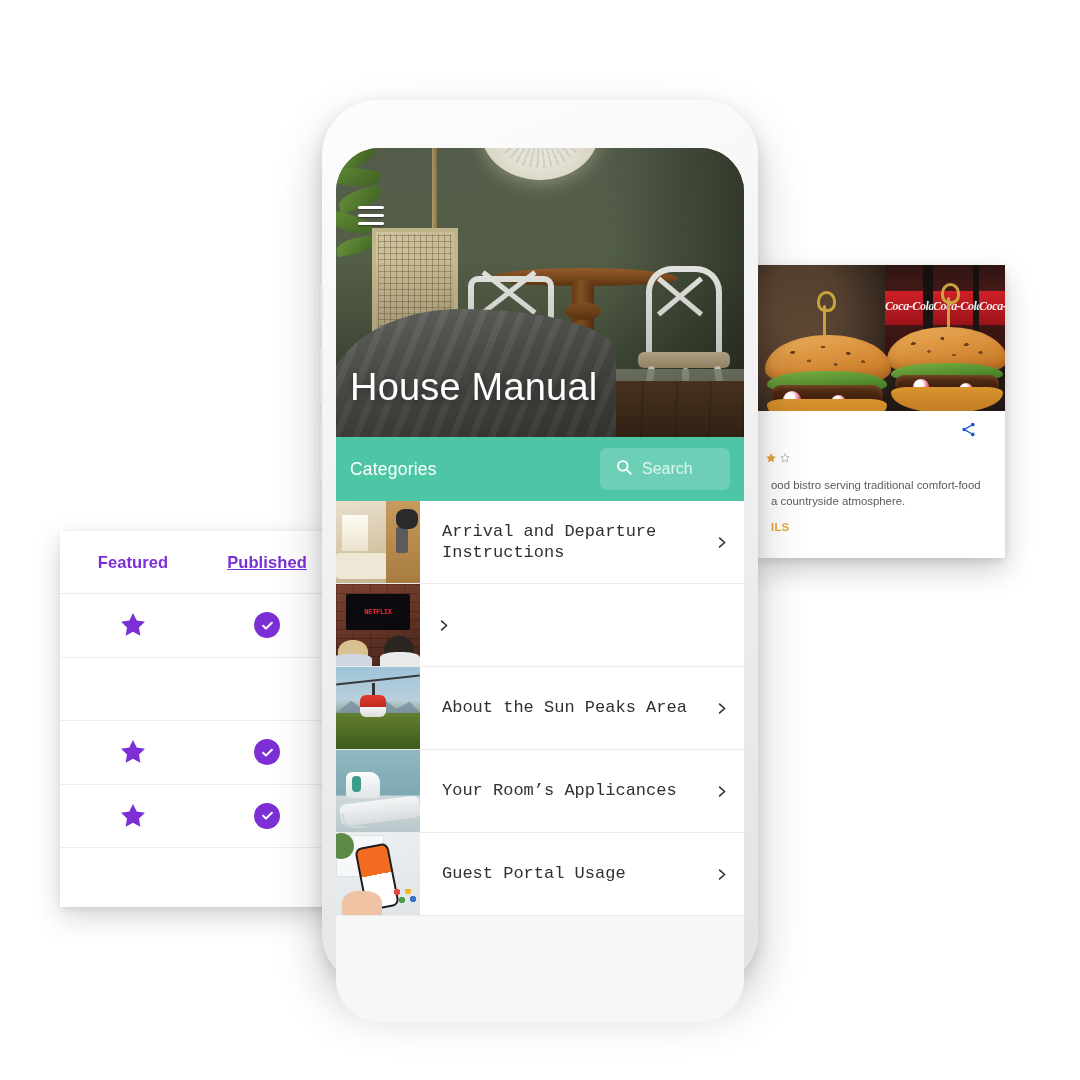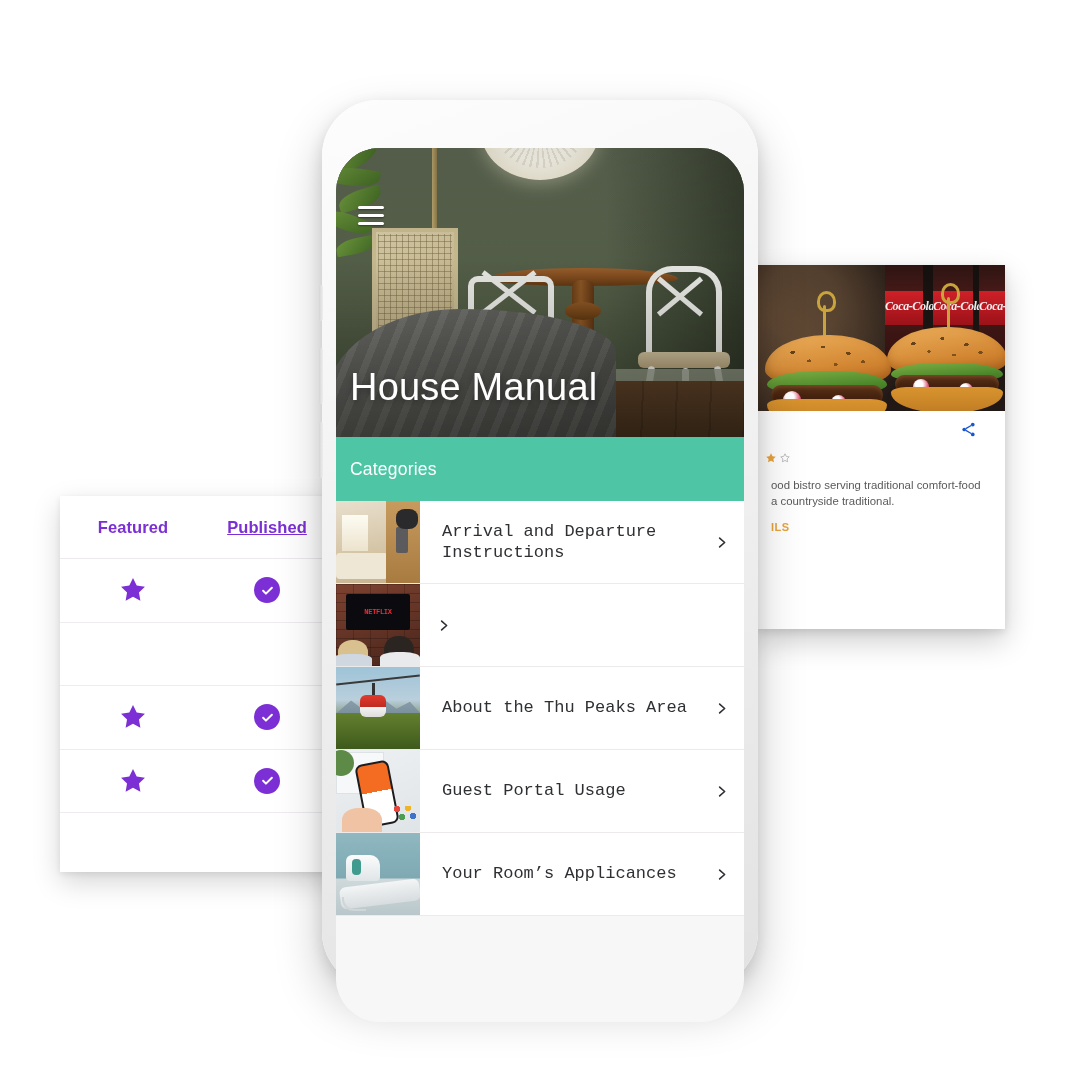--- a/index.html
+++ b/index.html
@@ -7,21 +7,21 @@
     width:1080px;height:1080px;
     background:#ffffff;
     font-family:"Liberation Sans", sans-serif;
     overflow:hidden;
     position:relative;
   }
   .stage{position:absolute;inset:0;}
 
   
   .table-card{
-    position:absolute;left:60px;top:496px;width:285px;height:376px;
+    position:absolute;left:60px;top:531px;width:285px;height:376px;
     background:#ffffff;
     box-shadow:0 10px 26px rgba(0,0,0,.17), 0 2px 6px rgba(0,0,0,.08);
     overflow:hidden;
   }
   .tbl-head{
     height:62px;display:flex;align-items:center;
     border-bottom:1px solid #eceaee;
   }
   .tbl-head .th{
     font-size:16.5px;color:#7b2fd4;font-weight:600;letter-spacing:.1px;
@@ -38,21 +38,21 @@
     width:30px;height:30px;display:block;
   }
   .check-badge{
     width:26px;height:26px;border-radius:50%;
     background:#7b2fd4;display:flex;align-items:center;justify-content:center;
   }
   .check-badge svg{display:block;}
 
   
   .resto-card{
-    position:absolute;left:757px;top:265px;width:248px;height:364px;
+    position:absolute;left:757px;top:265px;width:248px;height:293px;
     background:#ffffff;
     box-shadow:0 12px 28px rgba(0,0,0,.20), 0 3px 8px rgba(0,0,0,.10);
     overflow:hidden;
   }
   .resto-photo{
     position:relative;height:146px;width:100%;overflow:hidden;
     background:#110d0c;
   }
   
   .rp-bg{position:absolute;inset:0;
@@ -396,21 +396,21 @@
           <svg width="12" height="12" viewBox="0 0 24 24">
               <path fill="#e8a33d" d="M12 2.4l2.95 5.98 6.6.96-4.78 4.66 1.13 6.57L12 17.47l-5.9 3.1 1.13-6.57L2.45 9.34l6.6-.96z"></path>
             </svg>
           <svg width="12" height="12" viewBox="0 0 24 24">
               <path fill="none" stroke="#b8b8b8" stroke-width="1.8" d="M12 3.6l2.6 5.27 5.82.85-4.21 4.1 1 5.79L12 16.88l-5.21 2.73 1-5.79-4.21-4.1 5.82-.85z"></path>
             </svg>
         </div>
       </div>
       <div class="resto-desc">
         <div>ood bistro serving traditional comfort-food</div>
-        <div>a countryside traditional.</div>
+        <div>a countryside atmosphere.</div>
       </div>
       <div class="resto-cta">ILS</div>
     </div>
   </div>
 
   <div class="phone">
     <div class="phone-btn pb1"></div>
     <div class="phone-btn pb2"></div>
     <div class="phone-btn pb3"></div>
 
@@ -472,20 +472,29 @@
           <div class="hamburger">
             <span></span>
               <span></span>
               <span></span>
           </div>
           <div class="hero-title">House Manual</div>
         </div>
 
         <div class="cat-bar">
           <div class="cat-title">Categories</div>
+          <div class="search-pill">
+            <span>
+              <svg width="18" height="18" viewBox="0 0 24 24" fill="none" stroke="#ffffff" stroke-width="2.4" stroke-linecap="round">
+                <circle cx="10.5" cy="10.5" r="6.4"></circle>
+                  <path d="M15.4 15.4L21 21"></path>
+              </svg>
+            </span>
+            <span class="search-ph">Search</span>
+          </div>
         </div>
 
         <div class="cat-list">
 
           <div class="cat-row">
             <div class="thumb">
               <div class="t-room">
                   <div class="win"></div>
                   <div class="bed"></div>
                   <div class="door"></div>
@@ -524,21 +533,38 @@
           <div class="cat-row">
             <div class="thumb">
               <div class="t-gond">
                   <div class="mtn"></div>
                   <div class="trees"></div>
                   <div class="cable"></div>
                   <div class="arm"></div>
                   <div class="cab"></div>
                 </div>
             </div>
-            <div class="cat-label">About the Thu Peaks Area</div>
+            <div class="cat-label">About the Sun Peaks Area</div>
+            <div class="chev">
+              <svg width="15" height="15" viewBox="0 0 24 24" fill="none" stroke="#2f3033" stroke-width="2.6" stroke-linecap="round" stroke-linejoin="round">
+                  <path d="M9 5l8 7-8 7"></path>
+                </svg>
+            </div>
+          </div>
+
+          <div class="cat-row">
+            <div class="thumb">
+              <div class="t-iron">
+                  <div class="board"></div>
+                  <div class="body"></div>
+                  <div class="teal"></div>
+                  <div class="cord"></div>
+                </div>
+            </div>
+            <div class="cat-label">Your Room’s Applicances</div>
             <div class="chev">
               <svg width="15" height="15" viewBox="0 0 24 24" fill="none" stroke="#2f3033" stroke-width="2.6" stroke-linecap="round" stroke-linejoin="round">
                   <path d="M9 5l8 7-8 7"></path>
                 </svg>
             </div>
           </div>
 
           <div class="cat-row">
             <div class="thumb">
               <div class="t-app">
@@ -552,37 +578,20 @@
                 </div>
             </div>
             <div class="cat-label">Guest Portal Usage</div>
             <div class="chev">
               <svg width="15" height="15" viewBox="0 0 24 24" fill="none" stroke="#2f3033" stroke-width="2.6" stroke-linecap="round" stroke-linejoin="round">
                   <path d="M9 5l8 7-8 7"></path>
                 </svg>
             </div>
           </div>
 
-          <div class="cat-row">
-            <div class="thumb">
-              <div class="t-iron">
-                  <div class="board"></div>
-                  <div class="body"></div>
-                  <div class="teal"></div>
-                  <div class="cord"></div>
-                </div>
-            </div>
-            <div class="cat-label">Your Room’s Applicances</div>
-            <div class="chev">
-              <svg width="15" height="15" viewBox="0 0 24 24" fill="none" stroke="#2f3033" stroke-width="2.6" stroke-linecap="round" stroke-linejoin="round">
-                  <path d="M9 5l8 7-8 7"></path>
-                </svg>
-            </div>
-          </div>
-
         </div>
 
         <div class="list-tail"></div>
       </div>
     </div>
   </div>
 
 </div>
 
 </body></html>

